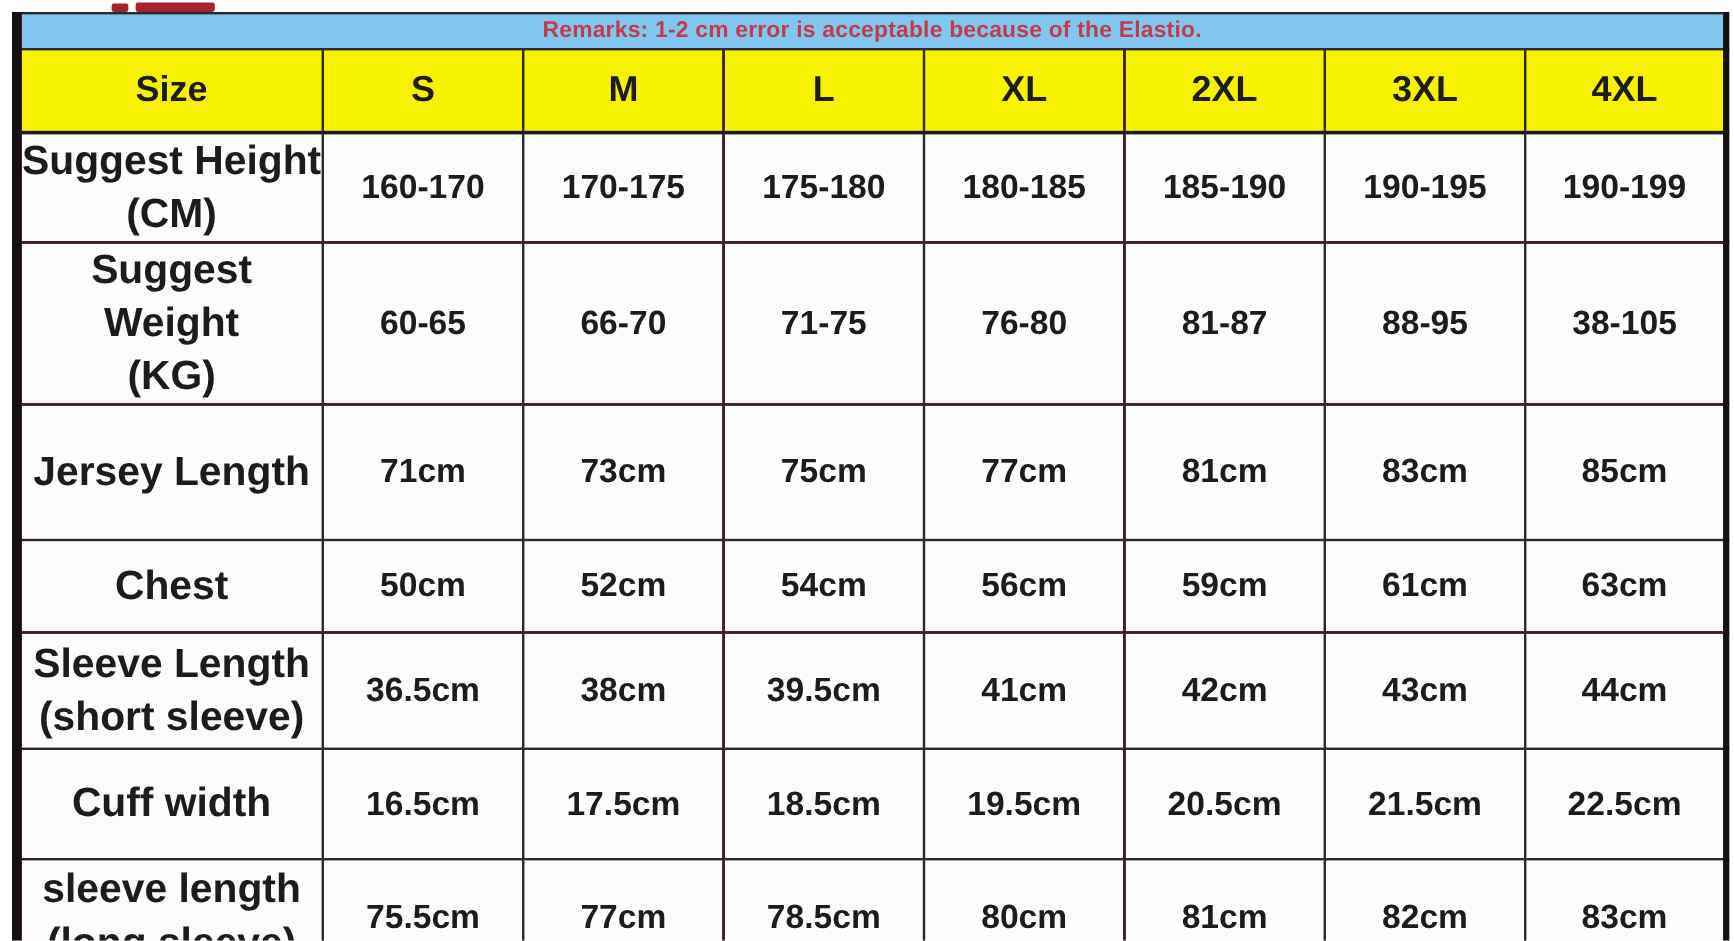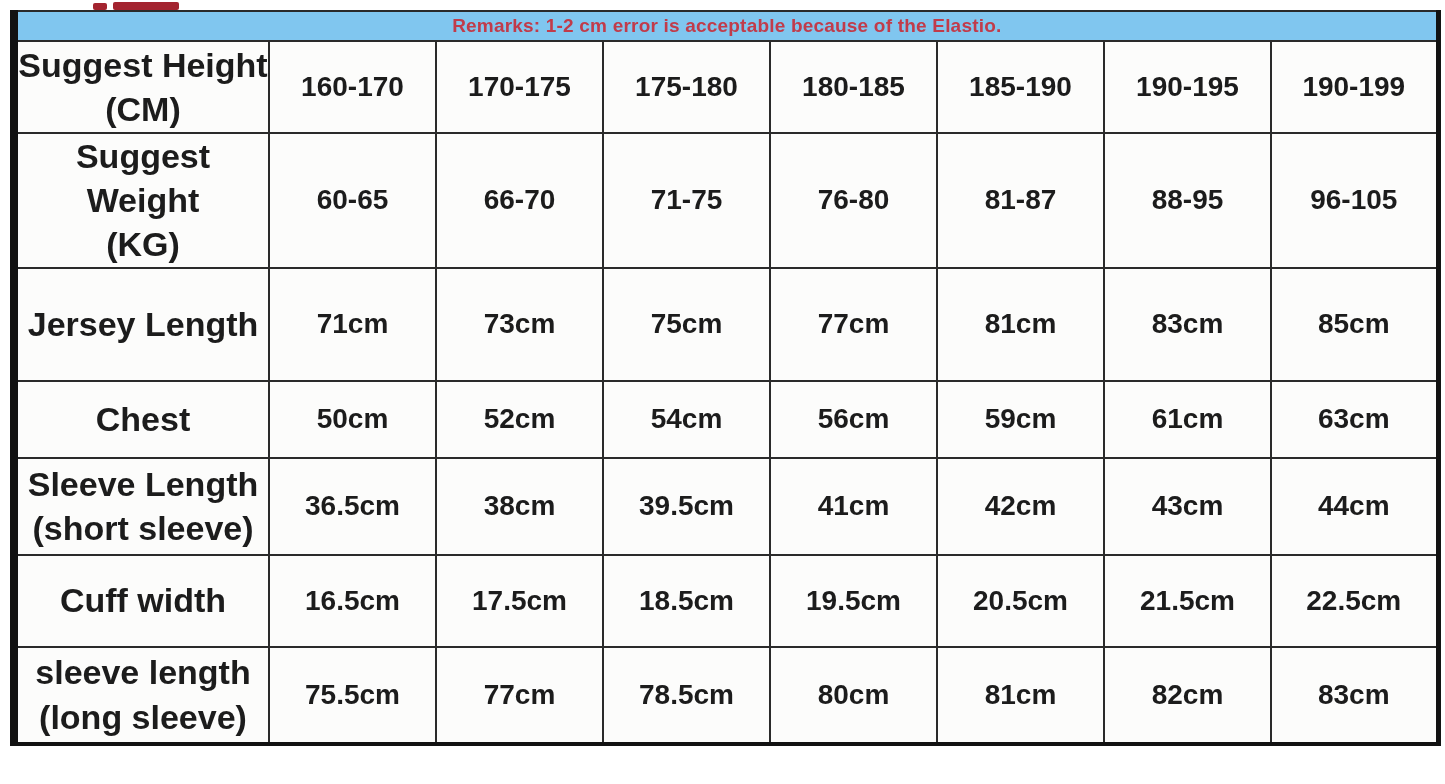--- a/index.html
+++ b/index.html
@@ -102,20 +102,30 @@
         <col style="width:167px">
       <col style="width:167px">
         <col style="width:167px">
         <col style="width:167px">
       <col style="width:167px">
     </colgroup>
     <thead>
       <tr class="remarks-row">
         <td colspan="8">Remarks: 1-2 cm error is acceptable because of the Elastio.</td>
       </tr>
+      <tr class="header-row">
+        <th>Size</th>
+        <th>S</th>
+        <th>M</th>
+        <th>L</th>
+        <th>XL</th>
+        <th>2XL</th>
+        <th>3XL</th>
+        <th>4XL</th>
+      </tr>
     </thead>
     <tbody>
       <tr>
         <td class="row-label">Suggest Height
 (CM)</td>
         <td>160-170</td>
         <td>170-175</td>
         <td>175-180</td>
         <td>180-185</td>
         <td>185-190</td>
@@ -124,21 +134,21 @@
       </tr>
       <tr>
         <td class="row-label">Suggest Weight
 (KG)</td>
         <td>60-65</td>
         <td>66-70</td>
         <td>71-75</td>
         <td>76-80</td>
         <td>81-87</td>
         <td>88-95</td>
-        <td>96-105</td>
+        <td>38-105</td>
       </tr>
       <tr>
         <td class="row-label">Jersey Length</td>
         <td>71cm</td>
         <td>73cm</td>
         <td>75cm</td>
         <td>77cm</td>
         <td>81cm</td>
         <td>83cm</td>
         <td>85cm</td>

